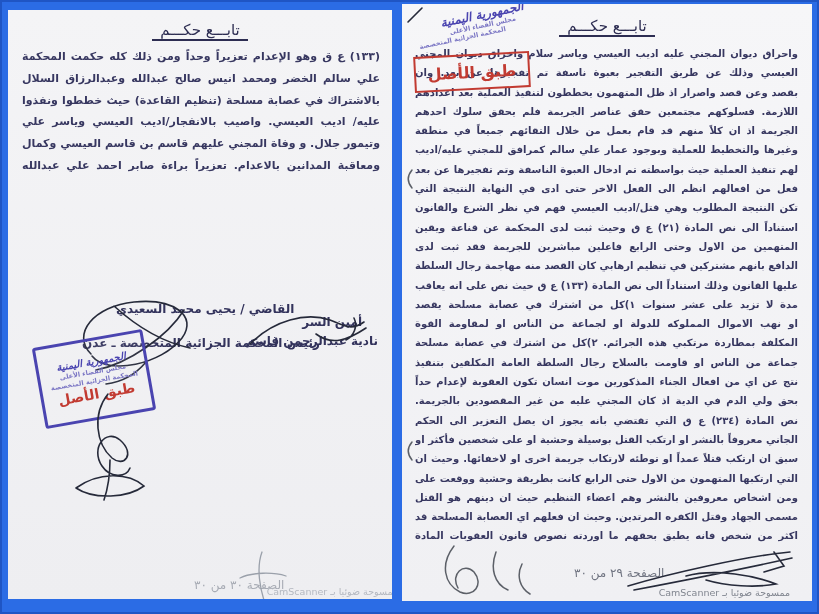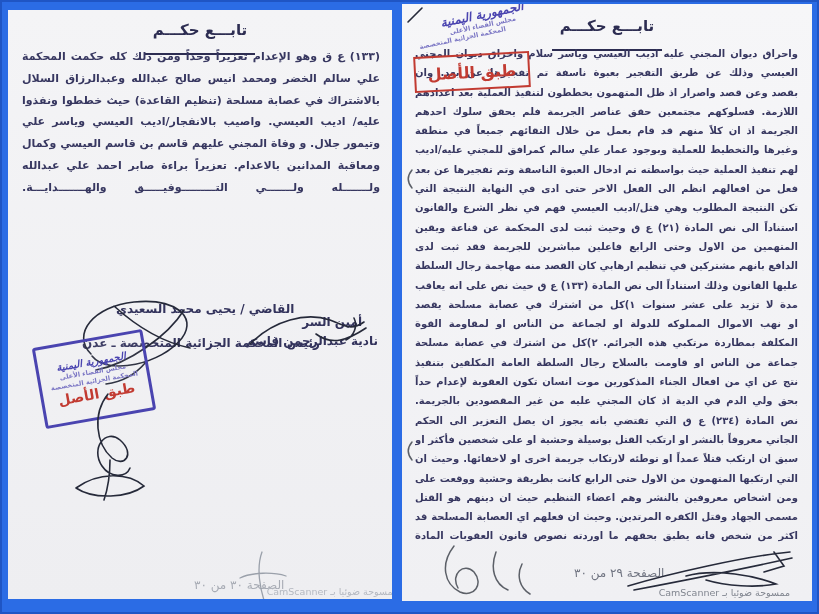--- a/index.html
+++ b/index.html
@@ -4,22 +4,22 @@
 <style>
   html,body{margin:0;padding:0;}
   .canvas{position:relative;width:819px;height:614px;background:#2b6ce5;overflow:hidden;
           font-family:"DejaVu Sans",sans-serif;box-shadow:inset 0 0 0 2px #1f55c4;}
   .page{position:absolute;overflow:hidden;}
   .left-page{left:8px;top:10px;width:384px;height:589px;background:linear-gradient(180deg,#f4f4f6,#eeeef1);}
   .right-page{left:402px;top:4px;width:410px;height:597px;background:linear-gradient(180deg,#f6f6f8,#f0f0f3);}
   .title-wrap{position:absolute;left:0;right:0;text-align:center;direction:rtl;}
   .left-page .title-wrap{top:10px;}
   .right-page .title-wrap{top:12px;}
-  .doc-title{display:inline-block;font-weight:bold;font-size:15px;color:#2d2d52;
-             border-bottom:2.5px solid #2d2d52;padding:0 8px 14px;}
+  .doc-title{display:inline-block;font-weight:normal;font-size:15px;color:#2d2d52;
+             border-bottom:2.5px solid #2d2d52;padding:0 8px 0;}
   .body-lines{position:absolute;direction:rtl;color:#373760;font-weight:bold;}
   .left-body{right:12px;left:14px;top:36px;font-size:11px;}
   .right-body{right:14px;left:13px;top:40px;font-size:10px;}
   .bline{text-align:justify;text-align-last:justify;overflow:hidden;}
   .left-body .bline{height:21.8px;line-height:21.8px;}
   .right-body .bline{height:19.3px;line-height:19.3px;}
   .sig-label{position:absolute;direction:rtl;font-weight:bold;color:#33335c;font-size:12px;white-space:nowrap;}
   .stamp{position:absolute;direction:rtl;}
   .stamp-script{color:#4a44b0;font-weight:bold;font-style:italic;white-space:nowrap;}
   .stamp-faint{color:#7b76c4;font-size:6.5px;font-weight:bold;white-space:nowrap;}
@@ -48,21 +48,20 @@
       <span class="doc-title">تابـــع حكـــم</span>
     </div>
 
     <div class="body-lines left-body">
       <div class="bline">(١٣٣) ع ق وهو الإعدام تعزيراً وحداً ومن ذلك كله حكمت المحكمة الآتي، إدانة عمار</div>
       <div class="bline">علي سالم الخضر ومحمد انيس صالح عبدالله وعبدالرزاق السلال عياش وعلاء السلال عياش</div>
       <div class="bline">بالاشتراك في عصابة مسلحة (تنظيم القاعدة) حيث خططوا ونفذوا تفجير منزل المجني</div>
       <div class="bline">عليه/ اديب العيسي. واصيب بالانفجار/اديب العيسي وياسر علي سلام واحمد محمد الشوذري</div>
       <div class="bline">وتيمور جلال. و وفاة المجني عليهم قاسم بن قاسم العيسي وكمال علي محمد الشالعي.</div>
       <div class="bline">ومعاقبة المدانين بالاعدام. تعزيراً براءة صابر احمد علي عبدالله ومحمد كارم حرسي</div>
-      <div class="bline">ولـــــــله ولـــــــي التـــــــــوفيـــــق والهـــــــدايـــة.</div>
     </div>
 
     <span class="sig-label" style="right:30px;top:305px;">أمين السر</span>
     <span class="sig-label" style="right:14px;top:324px;">نادية عبدالرحمن قاسم</span>
     <span class="sig-label" style="left:108px;top:292px;">القاضي / يحيى محمد السعيدي</span>
     <span class="sig-label" style="left:74px;top:326px;">رئيس المحكمة الجزائية المتخصصة ـ عدن</span>
 
     <svg style="left:238px;top:300px;" width="126" height="50" viewBox="0 0 126 50">
       <path class="ink" d="M4,34 C28,10 60,2 84,10 C96,14 104,22 118,12 M70,24 C86,36 102,30 120,18 M108,8 C112,16 108,26 100,30"></path>
     </svg>

